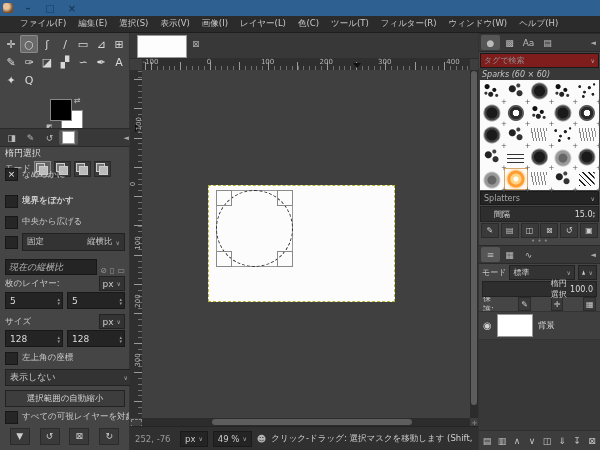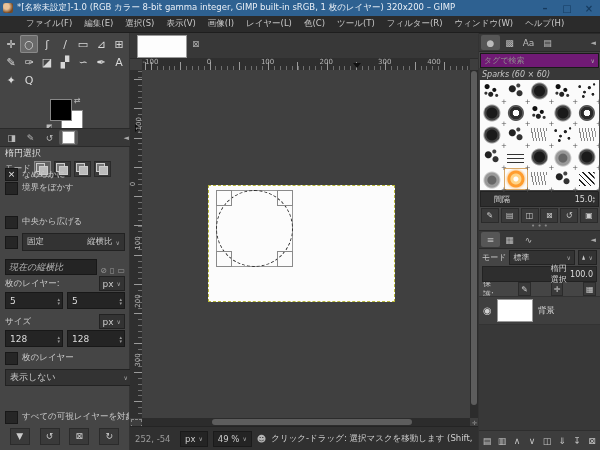--- a/index.html
+++ b/index.html
@@ -11,21 +11,21 @@
 
   
   #titlebar{left:0;top:0;width:600px;height:16px;background:#2e6191;display:flex;align-items:center;}
   #app-icon{width:10px;height:10px;margin:0 4px 0 3px;border-radius:2px;
     background:radial-gradient(circle at 35% 35%,#e8c39a 0 30%,#7a4a22 70%);}
   #win-title{flex:1;color:#e9eff6;font-size:8.5px;white-space:nowrap;overflow:hidden;}
   .winbtn{width:22px;height:16px;display:flex;align-items:center;justify-content:center;
     color:#153a5e;font-size:10px;font-weight:bold;}
   
   #menubar{left:0;top:16px;width:600px;height:17px;background:#2b2b2b;border-bottom:1px solid #1e1e1e;
-    display:flex;align-items:center;padding-left:20px;box-sizing:border-box;}
+    display:flex;align-items:center;padding-left:14px;box-sizing:border-box;}
   .menu-item{padding:0 6px;color:#c9c9c9;font-size:8.5px;white-space:nowrap;}
 
   
   #leftdock{left:0;top:33px;width:130px;height:417px;background:#454545;border-right:1px solid #333;box-sizing:border-box;}
   #tools{position:absolute;left:2px;top:2px;width:126px;display:flex;flex-wrap:wrap;}
   .tool{width:18px;height:18px;display:flex;align-items:center;justify-content:center;
     color:#d8d8d8;font-size:11px;border-radius:2px;}
   .tool.active{background:#6a6a6a;box-shadow:inset 0 0 0 1px #8a8a8a;}
   #fgbg{left:50px;top:66px;width:40px;height:36px;}
   #fg{position:absolute;left:0;top:0;width:20px;height:20px;background:#000;border:1px solid #888;z-index:2;}
@@ -46,21 +46,21 @@
   .modebtn{width:15px;height:14px;background:#3a3a3a;border:1px solid #2a2a2a;position:relative;}
   .modebtn.active{background:#5f5f5f;border-color:#8a8a8a;}
   .modebtn i{position:absolute;width:7px;height:7px;border:1px solid #ccc;background:#777;}
   .modebtn i.p1{left:1px;top:1px;}
   .modebtn i.p2{left:4px;top:4px;background:#bbb;}
   .cb-row{display:flex;align-items:center;gap:4px;height:14px;}
   .cb{width:11px;height:11px;background:#262626;border:1px solid #181818;display:flex;align-items:center;justify-content:center;color:#eee;font-size:9px;flex:none;}
   .cb.checked::after{content:"×";margin-top:-1px;}
   .cb-label{color:#c9c9c9;font-size:8.5px;white-space:nowrap;overflow:hidden;}
   #cb-anti{left:5px;top:134px;width:122px;align-items:flex-end;}
-  #cb-feather{left:5px;top:148px;width:122px;}
+  #cb-feather{left:5px;top:161px;width:122px;font-weight:bold;}
   #cb-center{left:5px;top:182px;width:122px;}
   #fixed-row{left:5px;top:200px;width:120px;display:flex;align-items:center;gap:4px;}
   #fixed-box{flex:1;height:16px;background:#333;border:1px solid #222;display:flex;align-items:center;padding:0 4px;gap:3px;}
   #aspect-row{left:5px;top:222px;width:120px;height:20px;display:flex;align-items:flex-end;gap:3px;}
   #aspect-entry{flex:1;height:14px;background:#242424;border:1px solid #181818;color:#b5b5b5;
     font-style:italic;display:flex;align-items:center;padding:0 3px;overflow:hidden;white-space:nowrap;}
   .mini-ic{color:#9a9a9a;font-size:8px;}
   .row-label{color:#c9c9c9;font-size:8.5px;}
   #pos-label{left:5px;top:243px;width:120px;display:flex;align-items:center;}
   #size-label{left:5px;top:281px;width:120px;display:flex;align-items:center;}
@@ -114,21 +114,21 @@
     display:flex;align-items:center;gap:5px;padding:0 5px;box-sizing:border-box;}
   #sb-pos{color:#9a9a9a;font-size:8.5px;width:40px;}
   .sbox{background:#242424;border:1px solid #1a1a1a;color:#ccc;height:14px;display:flex;align-items:center;gap:3px;padding:0 4px;font-size:8.5px;}
   #sb-wilber{color:#b5b5b5;font-size:9px;}
   #sb-msg{color:#cfcfcf;font-size:8.5px;flex:1;}
 
   
   #rightdock{right:0;top:33px;width:122px;height:417px;background:#454545;border-left:1px solid #333;
     box-sizing:border-box;display:flex;flex-direction:column;}
   .rrow{flex:none;}
-  #search-row{height:13px;margin:1px 1px 0;background:#701a75;border:1px solid #1a1a1a;display:flex;align-items:center;padding:0 3px;color:#8e8e8e;font-size:8px;}
+  #search-row{height:13px;margin:1px 1px 0;background:#7f1d1d;border:1px solid #1a1a1a;display:flex;align-items:center;padding:0 3px;color:#8e8e8e;font-size:8px;}
   #search-row .chev{margin-left:auto;}
   #brush-title{height:12px;background:#383838;color:#c5c5c5;font-size:8px;font-style:italic;display:flex;align-items:center;padding:0 3px;}
   #brush-grid{height:110px;margin:0 1px;background:#fbfbfb;display:grid;grid-template-columns:repeat(5,1fr);grid-template-rows:repeat(5,1fr);}
   .bcell{position:relative;background-repeat:no-repeat;background-position:center;}
   .bcell::after{content:"+";position:absolute;right:-3px;bottom:-4px;font-size:7px;color:#555;z-index:2;}
   .k-spark{background-image:radial-gradient(circle at 30% 30%,#111 0 2px,transparent 3px),radial-gradient(circle at 60% 45%,#111 0 1.5px,transparent 2.5px),radial-gradient(circle at 45% 65%,#222 0 2px,transparent 3px),radial-gradient(circle at 70% 70%,#333 0 1px,transparent 2px),radial-gradient(circle at 25% 60%,#333 0 1px,transparent 2px);}
   .k-dots{background-image:radial-gradient(circle at 35% 40%,#222 0 3px,transparent 4px),radial-gradient(circle at 65% 60%,#333 0 2.5px,transparent 3.5px),radial-gradient(circle at 60% 25%,#444 0 1.5px,transparent 2.5px);}
   .k-blob{background-image:radial-gradient(circle at 50% 50%,#1a1a1a 0 5px,#444 6px 7px,transparent 9px),radial-gradient(circle at 30% 35%,#333 0 1.5px,transparent 2.5px),radial-gradient(circle at 72% 62%,#333 0 1.5px,transparent 2.5px);}
   .k-specks{background-image:radial-gradient(circle at 20% 30%,#222 0 1px,transparent 1.8px),radial-gradient(circle at 40% 55%,#222 0 1px,transparent 1.8px),radial-gradient(circle at 60% 35%,#222 0 1.2px,transparent 2px),radial-gradient(circle at 75% 65%,#222 0 1px,transparent 1.8px),radial-gradient(circle at 35% 75%,#222 0 1px,transparent 1.8px),radial-gradient(circle at 80% 20%,#222 0 0.8px,transparent 1.5px);}
   .k-ring{background-image:radial-gradient(circle at 50% 50%,transparent 0 3px,#2a2a2a 3.5px 6px,#555 6.5px 7.5px,transparent 8.5px);}
@@ -161,21 +161,20 @@
   #layer-name{color:#ddd;font-size:8.5px;}
   #layer-empty{flex:1;background:#383838;}
   #layer-btns{height:19px;display:flex;justify-content:space-evenly;align-items:center;background:#3d3d3d;border-top:1px solid #2e2e2e;}
   .small-ico{width:14px;height:13px;display:flex;align-items:center;justify-content:center;color:#c5c5c5;font-size:9px;}
 </style>
 </head>
 <body>
 
 <div id="titlebar" class="abs">
   <span id="app-icon"></span>
-  <span id="win-title">*[名称未設定]-1.0 (RGB カラー 8-bit gamma integer, GIMP built-in sRGB, 1 枚のレイヤー) 320x200 – GIMP</span>
   <span class="winbtn">–</span>
   <span class="winbtn">□</span>
   <span class="winbtn">×</span>
 </div>
 
 <div id="menubar" class="abs">
     <span class="menu-item">ファイル(F)</span>
     <span class="menu-item">編集(E)</span>
     <span class="menu-item">選択(S)</span>
     <span class="menu-item">表示(V)</span>
@@ -356,28 +355,29 @@
       <span>128</span>
       <span class="arrows">
           <span>▴</span>
           <span>▾</span>
         </span>
     </div>
   </div>
 
   <div id="cb-highlight" class="abs cb-row">
     <span class="cb"></span>
-    <span class="cb-label">枚のレイヤー</span>
+    <span class="cb-label">左上角の座標</span>
   </div>
 
   <div id="guides-dd" class="abs">
     <span>表示しない</span>
     <span class="chev">∨</span>
   </div>
 
+  <div id="autoshrink" class="abs nowrap">選択範囲の自動縮小</div>
 
   <div id="cb-sample" class="abs cb-row">
     <span class="cb"></span>
     <span class="cb-label">すべての可視レイヤーを対象にする</span>
   </div>
 
   <div id="to-btns" class="abs">
       <div class="ico-btn">
         <span>▼</span>
       </div>
@@ -399,21 +399,21 @@
     <span id="tab-close">⊠</span>
   </div>
 
   <div id="hruler" class="abs">
     <div id="hmarker" style="left:215px;"></div>
   <span class="hnum" style="left: 8.4px;">-100</span>
       <span class="hnum" style="left: 67px;">0</span>
       <span class="hnum" style="left: 125.6px;">100</span>
       <span class="hnum" style="left: 184.2px;">200</span>
       <span class="hnum" style="left: 242.8px;">300</span>
-      <span class="hnum" style="left: 292px;">400</span>
+      <span class="hnum" style="left: 311px;">400</span>
     </div>
   <div id="vruler" class="abs">
     <div id="vmarker" style="top:58px;"></div>
   <span class="vnum" style="top: 51.4px;">-100</span>
       <span class="vnum" style="top: 110px;">0</span>
       <span class="vnum" style="top: 168.6px;">100</span>
       <span class="vnum" style="top: 227.2px;">200</span>
       <span class="vnum" style="top: 285.8px;">300</span>
     </div>
 
@@ -432,21 +432,21 @@
   <div id="vscroll" class="abs">
       <div id="vthumb"></div>
     </div>
   <div id="hscroll" class="abs">
       <div id="hthumb"></div>
     </div>
   <div id="quickmask" class="abs"></div>
   <div id="navbtn" class="abs">✛</div>
 
   <div id="statusbar" class="abs">
-    <span id="sb-pos">252, -54</span>
+    <span id="sb-pos">252, -76</span>
     <div class="sbox">
       <span>px</span>
       <span class="chev">∨</span>
     </div>
     <div class="sbox">
       <span>49 %</span>
       <span class="chev">∨</span>
     </div>
     <span id="sb-wilber">☻</span>
     <span id="sb-msg" class="nowrap">クリック-ドラッグ: 選択マスクを移動します (Shift, Ctrl もできます)</span>
@@ -499,20 +499,24 @@
       <div class="bcell k-blob"></div>
       <div class="bcell k-smudge"></div>
       <div class="bcell k-blob"></div>
       <div class="bcell k-smudge"></div>
       <div class="bcell k-selected"></div>
       <div class="bcell k-scribble"></div>
       <div class="bcell k-dots"></div>
       <div class="bcell k-hatch"></div>
     </div>
 
+  <div id="tag-row" class="rrow">
+    <span>Splatters</span>
+    <span class="chev">∨</span>
+  </div>
 
   <div id="spacing-row" class="rrow">
     <div id="spacing-fill"></div>
     <span>間隔</span>
     <span id="spacing-val">15.0</span>
     <span class="arrows" style="display:flex;flex-direction:column;line-height:4px;font-size:5px;color:#999;">
         <span>▴</span>
         <span>▾</span>
       </span>
   </div>

